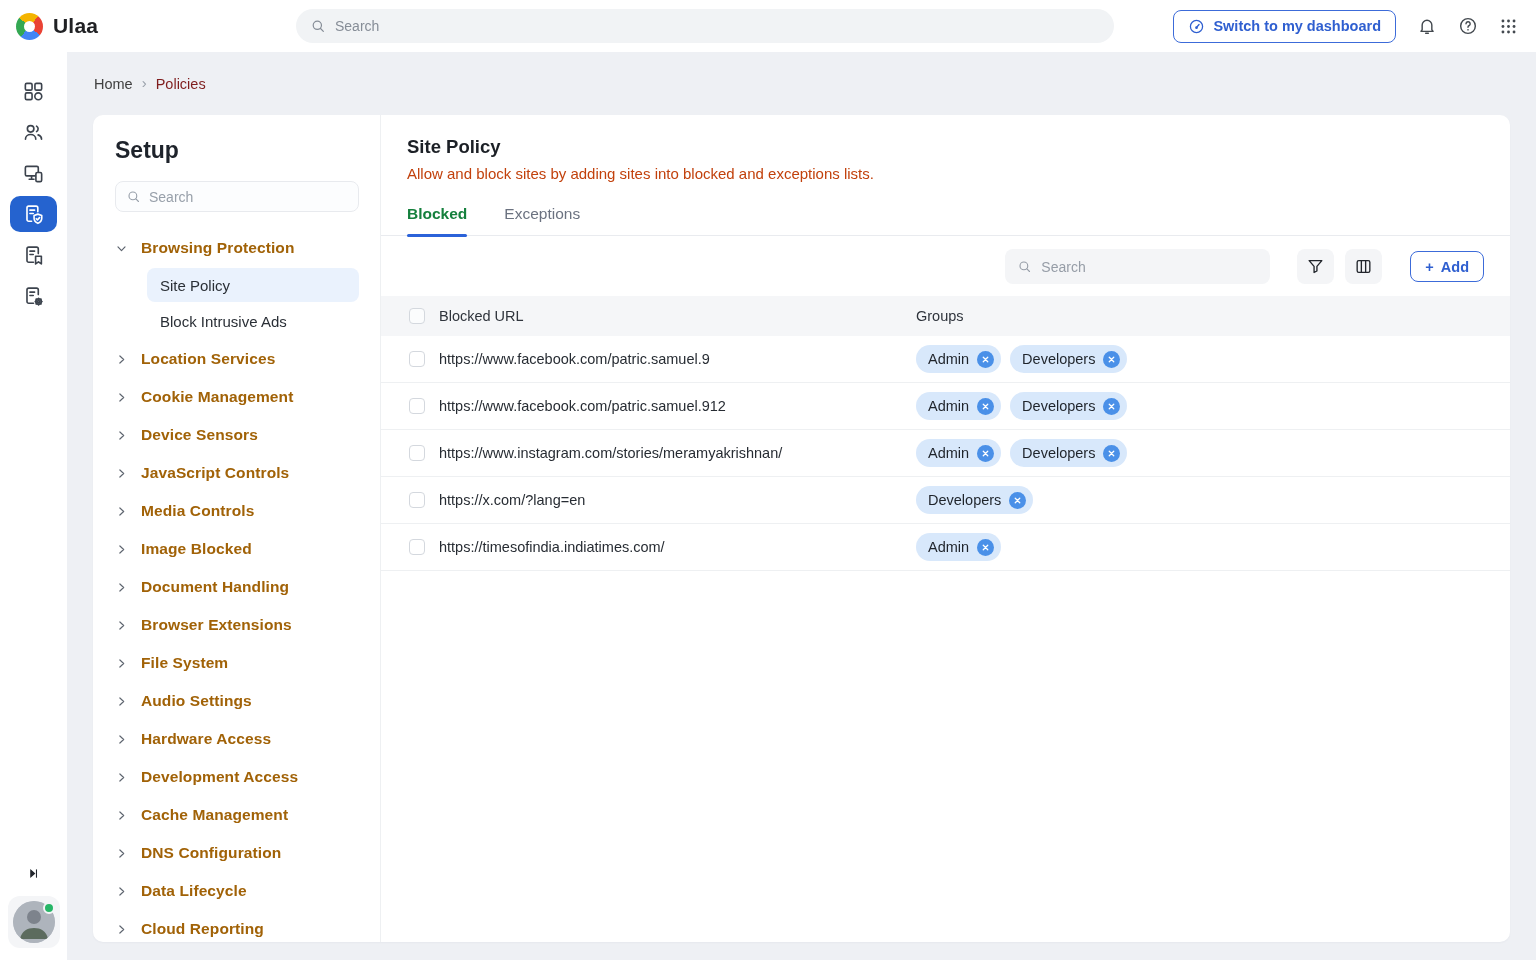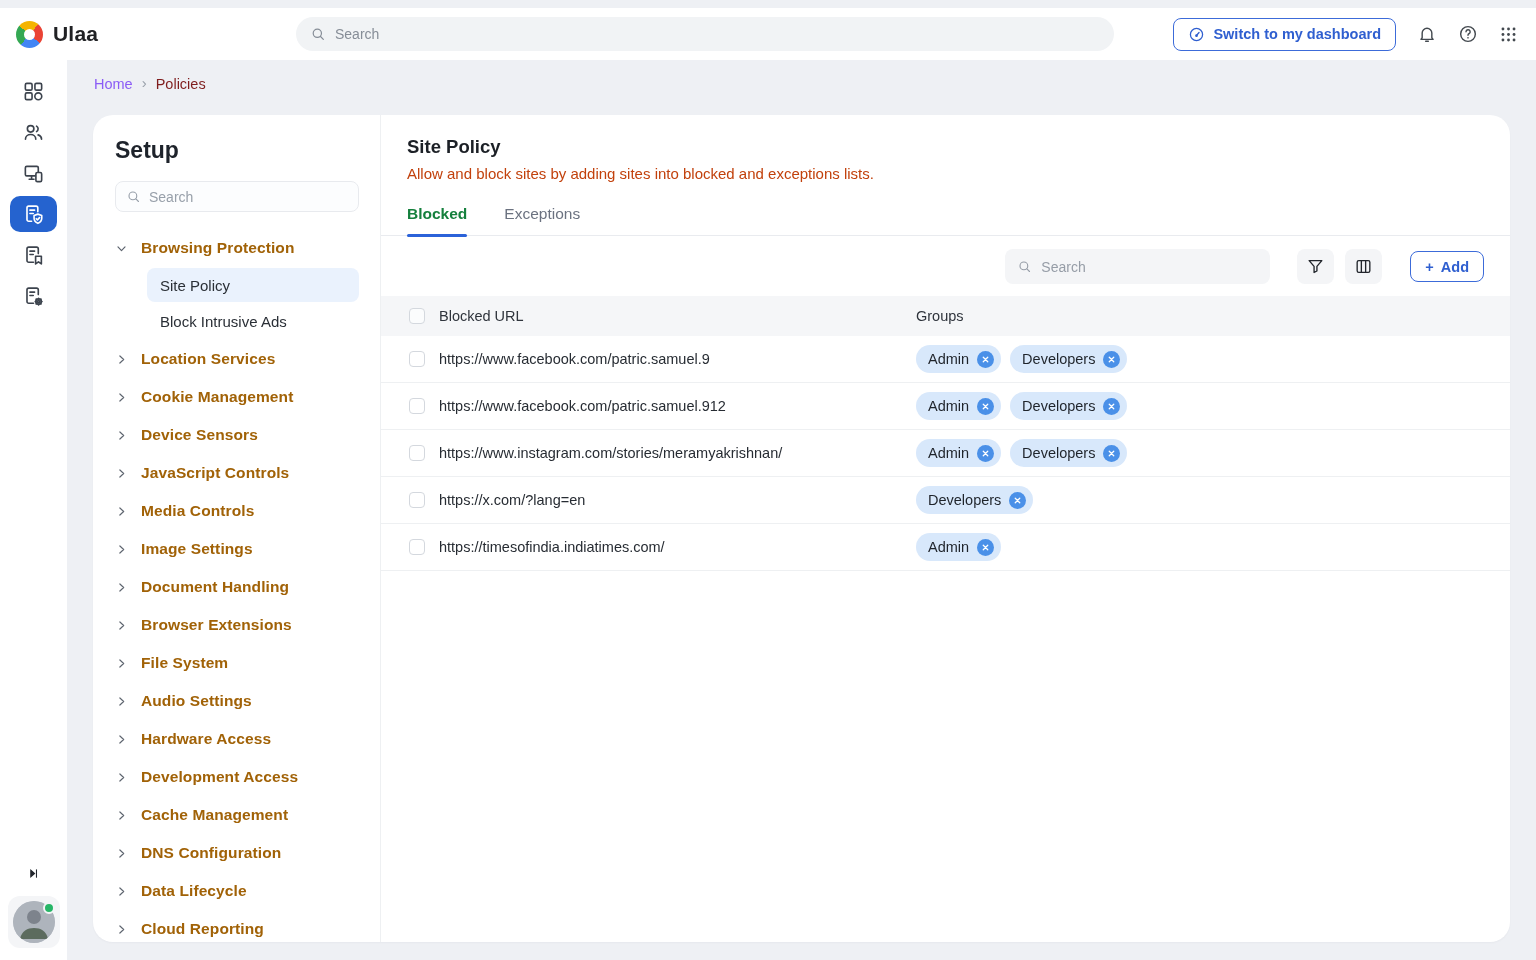--- a/index.html
+++ b/index.html
@@ -7,21 +7,21 @@
   body {
     font-family: "Liberation Sans", "DejaVu Sans", sans-serif;
     background: #eef0f4;
     color: #23272e;
     position: relative;
   }
   svg { display: block; }
 
   
   .topbar {
-    position: absolute; top: 8px; left: 0; right: 0; height: 52px;
+    position: absolute; top: 0; left: 0; right: 0; height: 52px;
     background: #ffffff; display: flex; align-items: center;
     padding: 0 18px 0 16px; z-index: 10;
   }
   .brand { display: flex; align-items: center; gap: 10px; }
   .logo {
     width: 27px; height: 27px; border-radius: 50%; position: relative;
     background: conic-gradient(from -50deg, #f4b400 0 25%, #ea4335 25% 50%, #4285f4 50% 75%, #34a853 75% 100%);
   }
   .logo::after {
     content: ""; position: absolute; inset: 8px; background: #fff; border-radius: 50%;
@@ -54,27 +54,27 @@
   .rail-item.active { background: #2563cf; color: #ffffff; }
   .rail-bottom { margin-top: auto; display: flex; flex-direction: column; align-items: center; gap: 16px; padding-bottom: 12px; }
   .collapse-ic { color: #23272e; cursor: pointer; }
   .avatar-wrap { width: 52px; height: 52px; border-radius: 12px; background: #f4f5f7; display: flex; align-items: center; justify-content: center; position: relative; cursor: pointer; }
   .avatar { width: 42px; height: 42px; border-radius: 50%; background: #b9bec6; overflow: hidden; }
   .status-dot { position: absolute; top: 6px; right: 5px; width: 12px; height: 12px; border-radius: 50%; background: #27b667; border: 2px solid #f4f5f7; }
 
   
   .content { position: absolute; left: 67px; top: 52px; right: 0; bottom: 0; background: #eef0f4; }
   .breadcrumb { height: 63px; display: flex; align-items: center; gap: 9px; padding-left: 27px; font-size: 14.5px; }
-  .crumb-home { color: #8b5cf6; cursor: pointer; }
+  .crumb-home { color: #404040; cursor: pointer; }
   .crumb-sep { color: #9aa1ab; font-size: 15px; margin-top: -2px; }
   .crumb-current { color: #7f1d1d; }
 
   .card {
     margin: 0 26px 24px 26px; height: 827px; background: #ffffff;
-    border-radius: 20px; display: flex; overflow: hidden;
+    border-radius: 10px; display: flex; overflow: hidden;
     box-shadow: 0 1px 2px rgba(40,50,70,.04);
   }
 
   
   .side { width: 288px; flex: 0 0 288px; border-right: 1px solid #eef0f2; padding: 22px 21px 0 22px; overflow: hidden; }
   .side-title { font-size: 23px; font-weight: 700; color: #1e232b; }
   .side-search {
     margin-top: 17px; height: 31px; border: 1px solid #e8eaee; border-radius: 8px;
     background: #fcfdfe; display: flex; align-items: center; gap: 8px;
     padding: 0 10px; color: #98a0aa; font-size: 14px;
@@ -359,21 +359,21 @@
               </svg>
     </span>
     <span class="tree-label">Media Controls</span>
   </div>
           <div class="tree-parent">
     <span class="chev">
       <svg width="13" height="13" viewBox="0 0 24 24" fill="none" stroke="currentColor" stroke-width="2.2" stroke-linecap="round" stroke-linejoin="round">
                 <path d="M9 5.5l7 6.5-7 6.5"></path>
               </svg>
     </span>
-    <span class="tree-label">Image Settings</span>
+    <span class="tree-label">Image Blocked</span>
   </div>
           <div class="tree-parent">
     <span class="chev">
       <svg width="13" height="13" viewBox="0 0 24 24" fill="none" stroke="currentColor" stroke-width="2.2" stroke-linecap="round" stroke-linejoin="round">
                 <path d="M9 5.5l7 6.5-7 6.5"></path>
               </svg>
     </span>
     <span class="tree-label">Document Handling</span>
   </div>
           <div class="tree-parent">

